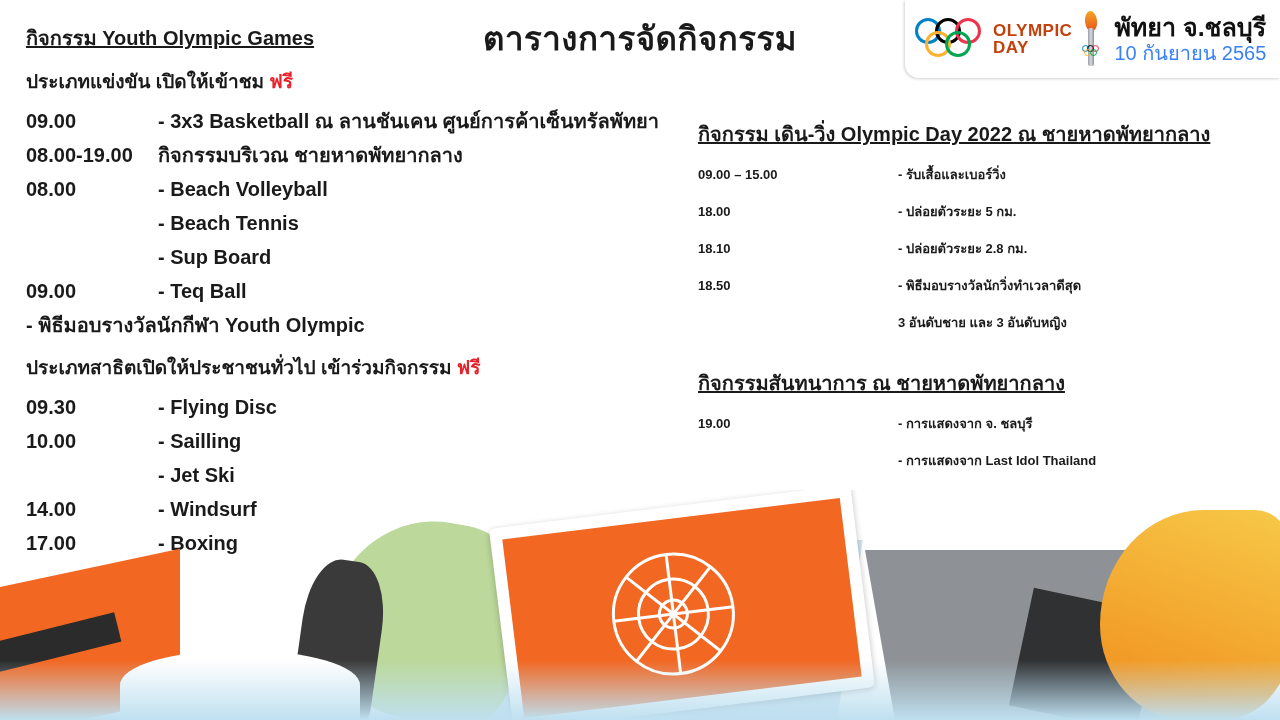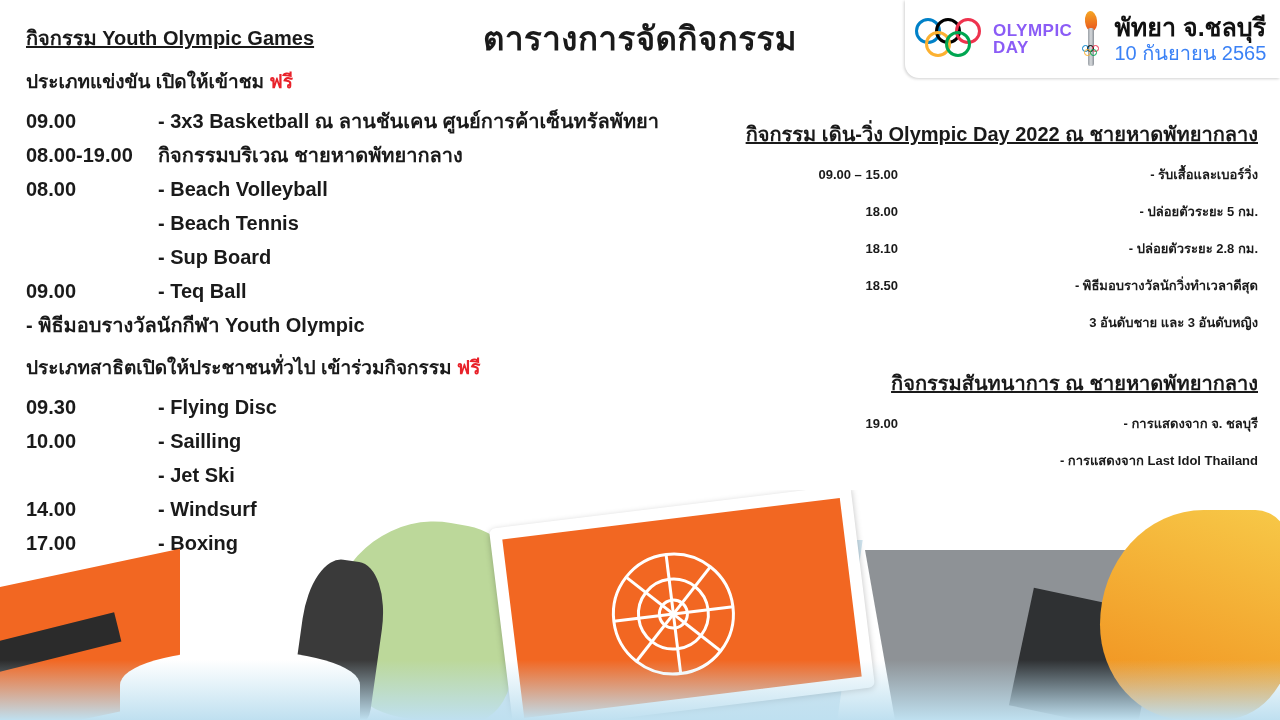--- a/index.html
+++ b/index.html
@@ -65,21 +65,21 @@
   .ring.yellow { left: 10px; top: 15px; border-color: #fcb131; }
   .ring.green  { left: 30px; top: 15px; border-color: #00a651; }
 
   .olympic-day-word {
     flex: 0 0 auto;
     margin-left: 4px;
     line-height: 1.0;
     font-weight: bold;
     font-size: 17px;
     letter-spacing: 0.5px;
-    color: #8b5cf6;
+    color: #c2410c;
   }
   .olympic-day-word span { display: block; }
 
   .torch {
     position: relative;
     width: 26px;
     height: 56px;
     margin-left: 6px;
     flex: 0 0 auto;
   }
@@ -135,21 +135,20 @@
     position: absolute;
     left: 26px;
     top: 22px;
     width: 640px;
   }
   .col-right {
     position: absolute;
     left: 698px;
     top: 118px;
     width: 560px;
-    text-align: right;
   }
 
   .section-head {
     font-size: 20px;
     font-weight: bold;
     text-decoration: underline;
     margin-bottom: 12px;
   }
   .sub-head {
     font-size: 19px;

